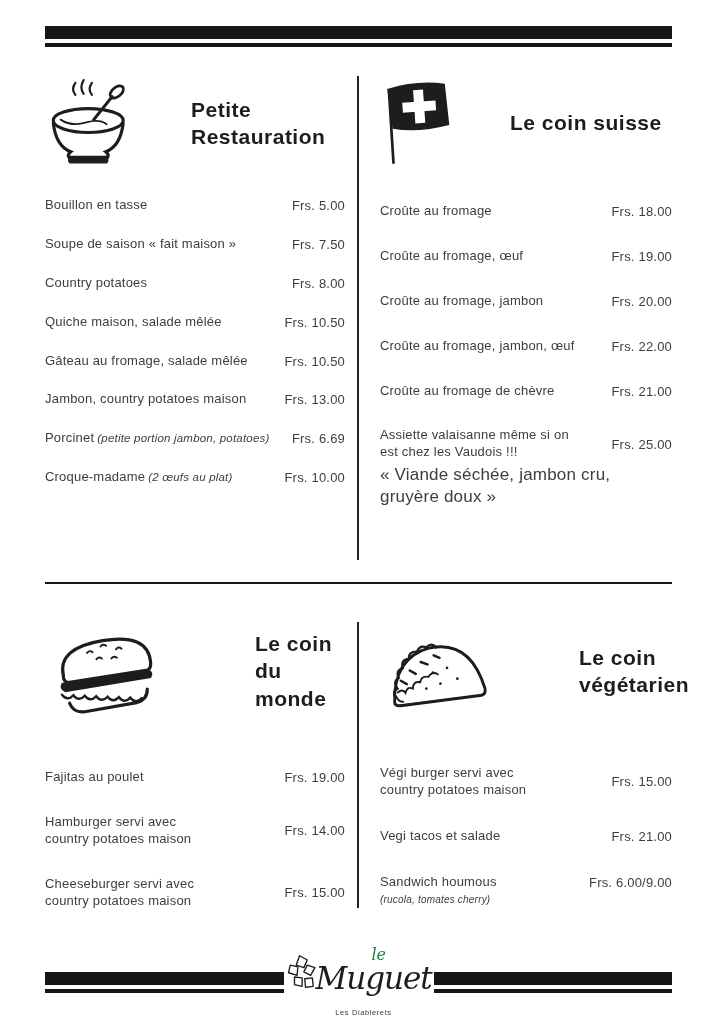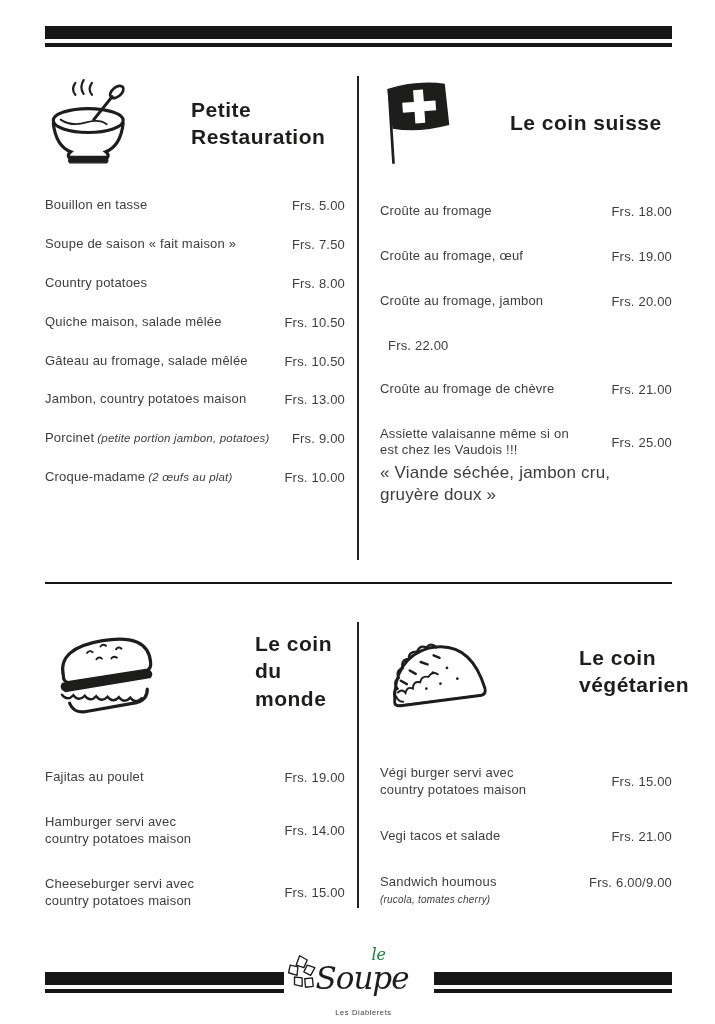--- a/index.html
+++ b/index.html
@@ -125,21 +125,21 @@
     <div class="menu-row">
       <span class="item-name">Gâteau au fromage, salade mêlée</span>
       <span class="price">Frs. 10.50</span>
     </div>
     <div class="menu-row">
       <span class="item-name">Jambon, country potatoes maison</span>
       <span class="price">Frs. 13.00</span>
     </div>
     <div class="menu-row">
       <span class="item-name"><span>Porcinet</span><span class="inote">(petite portion jambon, potatoes)</span></span>
-      <span class="price">Frs. 9.00</span>
+      <span class="price">Frs. 6.69</span>
     </div>
     <div class="menu-row">
       <span class="item-name"><span>Croque-madame</span><span class="inote">(2 œufs au plat)</span></span>
       <span class="price">Frs. 10.00</span>
     </div>
   </div>
 
   <div class="section section--suisse">
     <div class="section-header">
       <span class="icon">
@@ -161,20 +161,21 @@
     </div>
     <div class="menu-row">
       <span class="item-name">Croûte au fromage, œuf</span>
       <span class="price">Frs. 19.00</span>
     </div>
     <div class="menu-row">
       <span class="item-name">Croûte au fromage, jambon</span>
       <span class="price">Frs. 20.00</span>
     </div>
     <div class="menu-row">
+      <span class="item-name">Croûte au fromage, jambon, œuf</span>
       <span class="price">Frs. 22.00</span>
     </div>
     <div class="menu-row">
       <span class="item-name">Croûte au fromage de chèvre</span>
       <span class="price">Frs. 21.00</span>
     </div>
     <div class="menu-row-block">
       <div class="menu-row" style="margin-bottom:0">
         <span class="item-name">Assiette valaisanne même si on
 est chez les Vaudois !!!</span>
@@ -282,21 +283,21 @@
       <span class="logo-flower">
         <svg width="34" height="46" viewBox="0 0 40 54" fill="none" stroke="#1d1d1b" stroke-width="1.6" stroke-linejoin="round">
           <path d="M16,2 l9,5 -4,9 -9,-3 z"></path>
           <path d="M5,13 l9,2 -1,10 -10,-3 z"></path>
           <path d="M25,13 l9,3 -5,9 -8,-4 z"></path>
           <path d="M10,27 l9,1 0,10 -9,-2 z"></path>
           <path d="M22,29 l9,-1 1,10 -9,1 z"></path>
         </svg>
       </span>
       <span class="logo-le">le</span>
-      <span class="logo-name">Soupe</span>
+      <span class="logo-name">Muguet</span>
       <span class="logo-sub">Les Diablerets</span>
     </div>
     <div class="footer-bars">
       <div class="bar-thick"></div>
       <div class="bar-thin"></div>
     </div>
   </div>
 
 </div>
 

